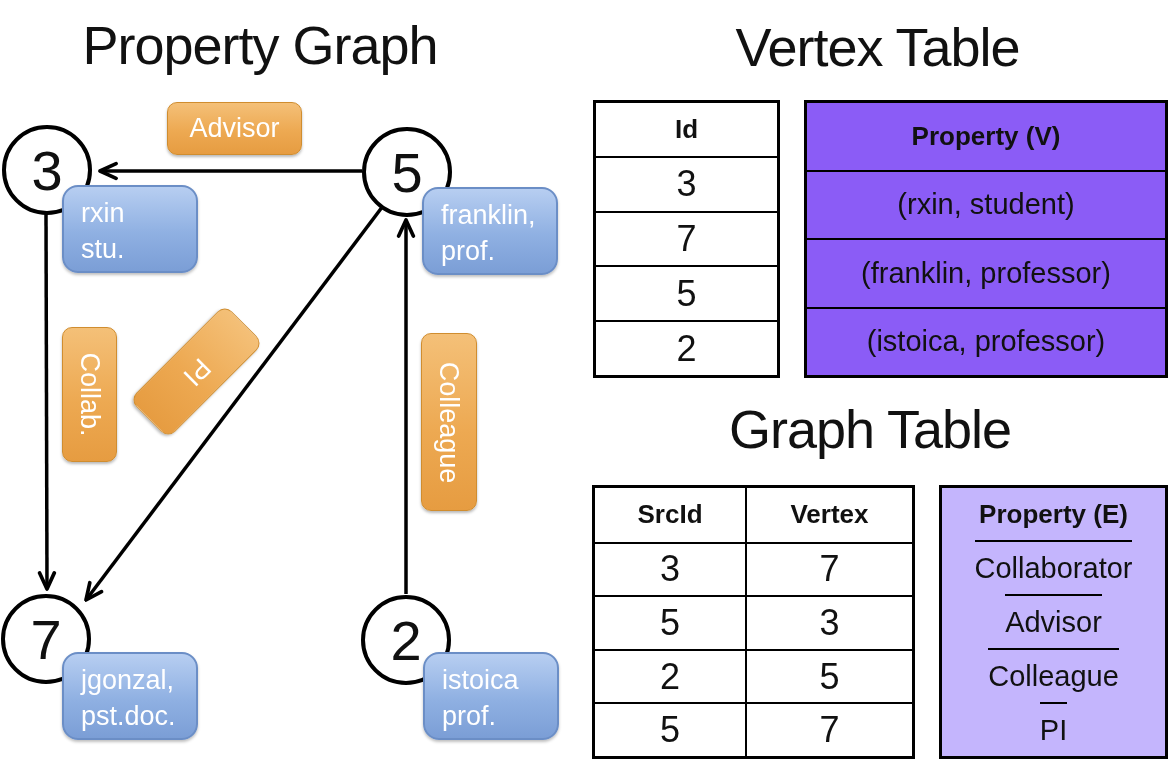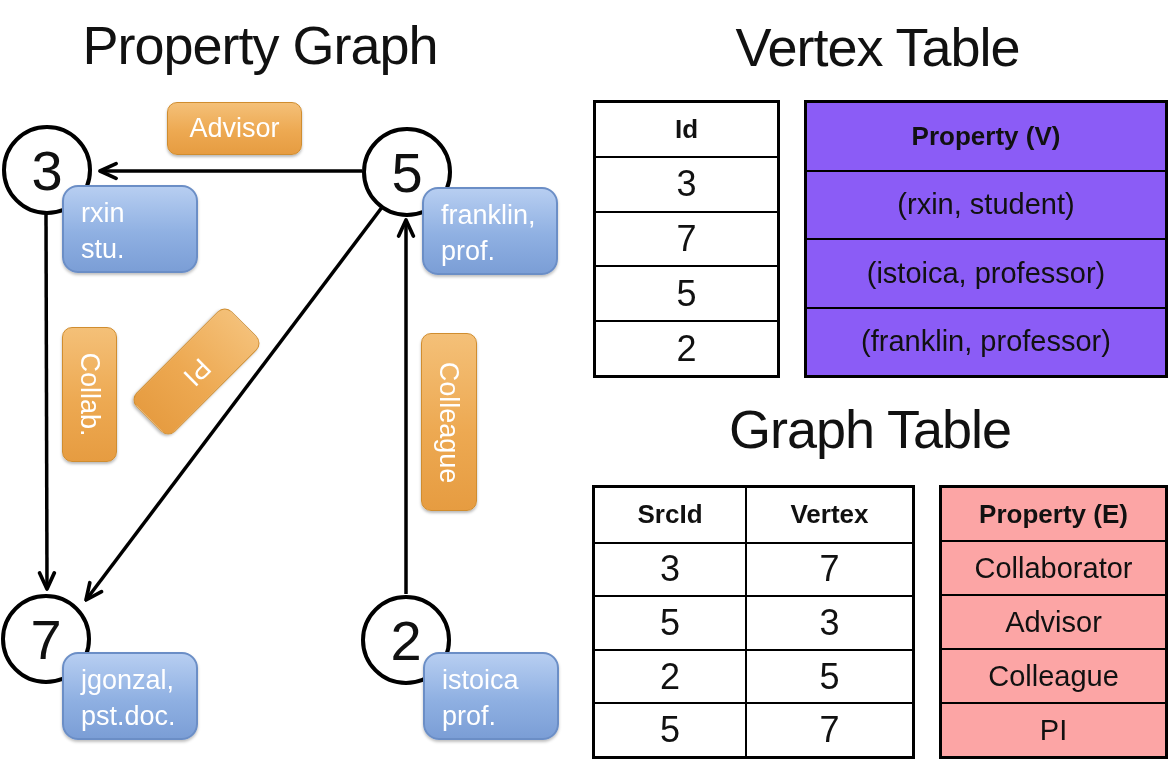--- a/index.html
+++ b/index.html
@@ -51,21 +51,21 @@
   .cell.num { font-size:36px; font-weight:300; }
 
   #vt-id   { width:187px; background:#fff; }
   #vt-prop { flex:1; background:#8b5cf6; }
 
   #et-ids  { width:323px; display:grid; grid-template-columns:150px 1fr;
              grid-template-rows:repeat(5,1fr); background:#fff; }
   #et-ids .cell { border-top:2.5px solid #000; }
   #et-ids .cell:nth-child(-n+2) { border-top:none; }
   #et-ids .cell:nth-child(even) { border-left:2.5px solid #000; }
-  #et-prop { flex:1; background:#fca5a5; }
+  #et-prop { flex:1; background:#c4b5fd;align-items:center; }
 </style>
 </head>
 <body>
 
 <div class="canvas">
 
   <div class="big-title" id="pg-title">Property Graph</div>
 
   <svg id="edges-svg" viewBox="0 0 585 760" xmlns="http://www.w3.org/2000/svg">
     <defs>
@@ -120,22 +120,22 @@
     <div class="tcol" id="vt-id">
       <div class="cell hdr">Id</div>
       <div class="cell num">3</div>
       <div class="cell num">7</div>
       <div class="cell num">5</div>
       <div class="cell num">2</div>
     </div>
     <div class="tcol" id="vt-prop">
       <div class="cell hdr">Property (V)</div>
       <div class="cell">(rxin, student)</div>
+      <div class="cell">(franklin, professor)</div>
       <div class="cell">(istoica, professor)</div>
-      <div class="cell">(franklin, professor)</div>
     </div>
   </div>
 
   <div class="big-title" id="et-title">Graph Table</div>
 
   <div class="twrap" id="etable">
     <div class="tcol" id="et-ids">
       <div class="cell hdr">SrcId</div>
       <div class="cell hdr">Vertex</div>
       <div class="cell num">3</div>

